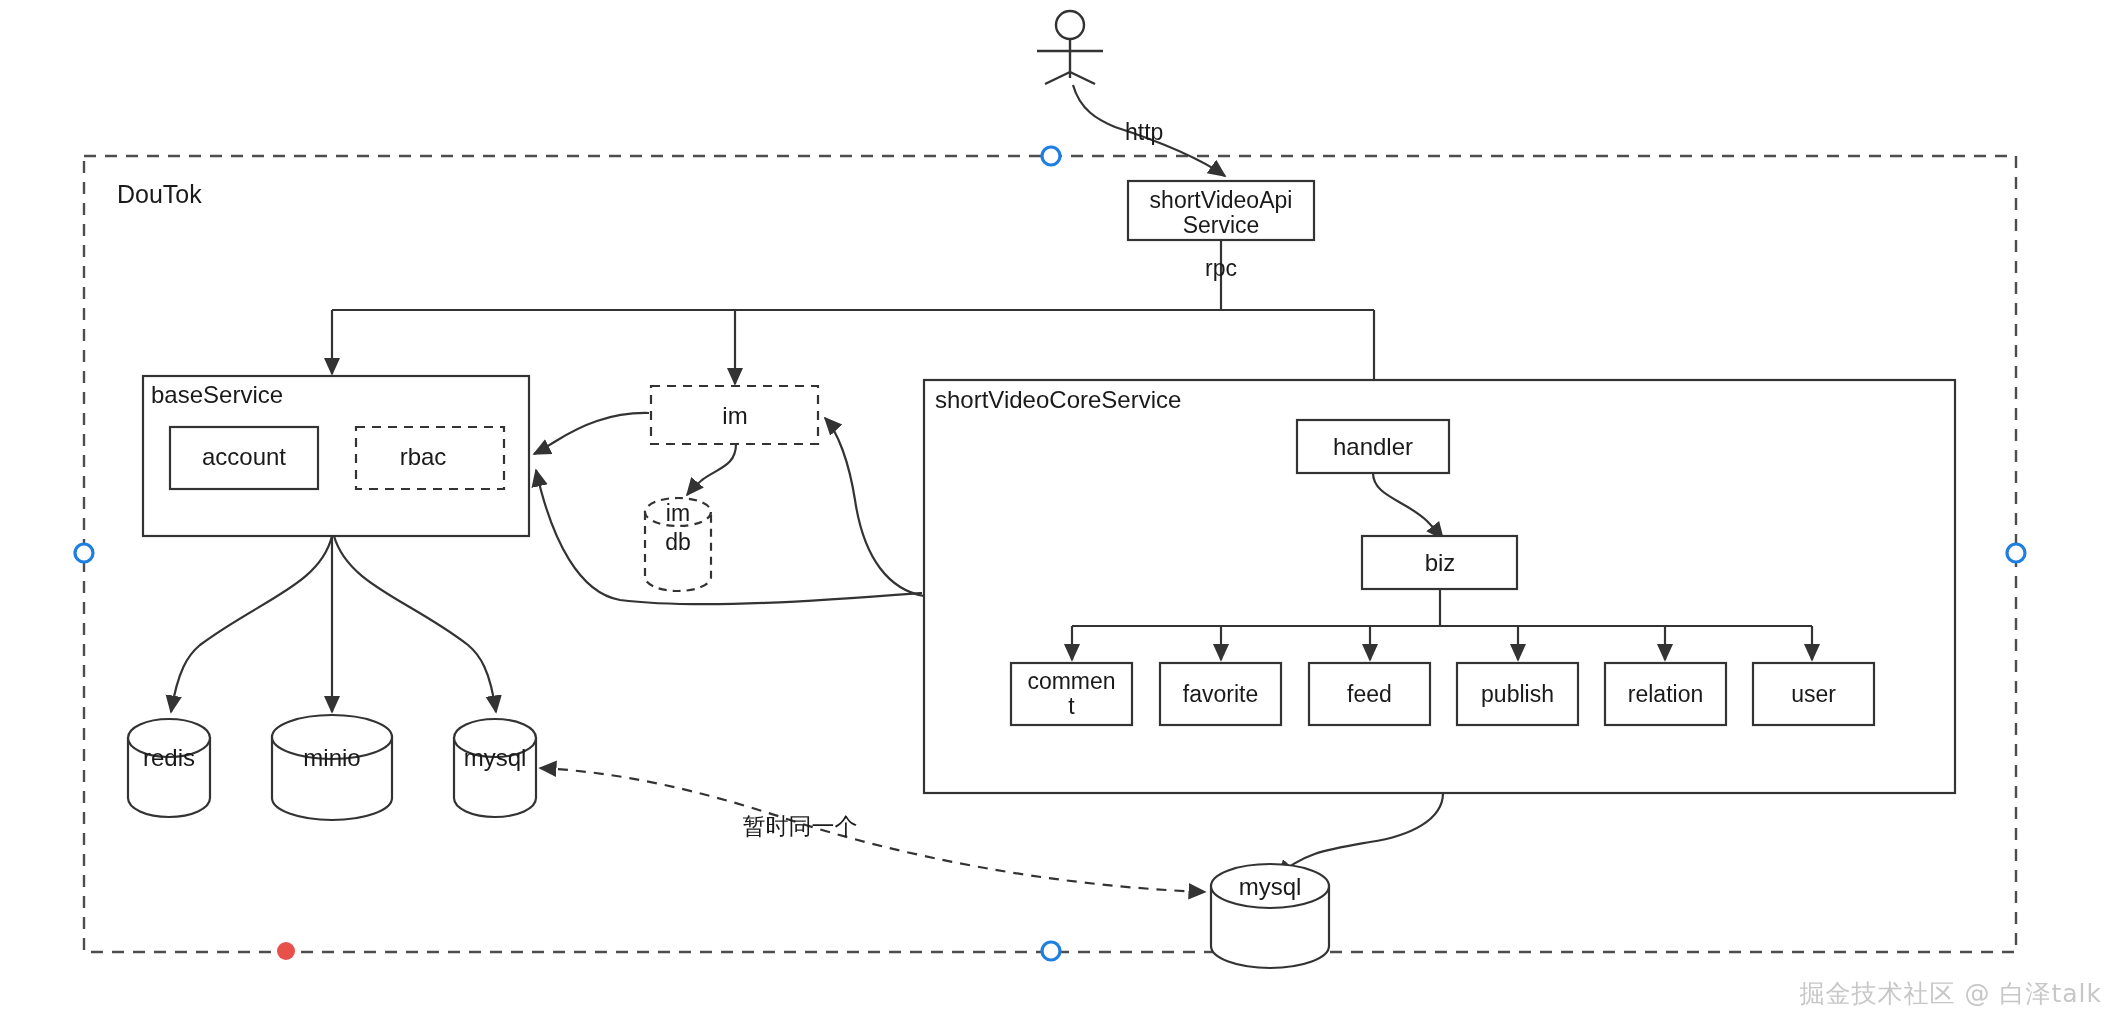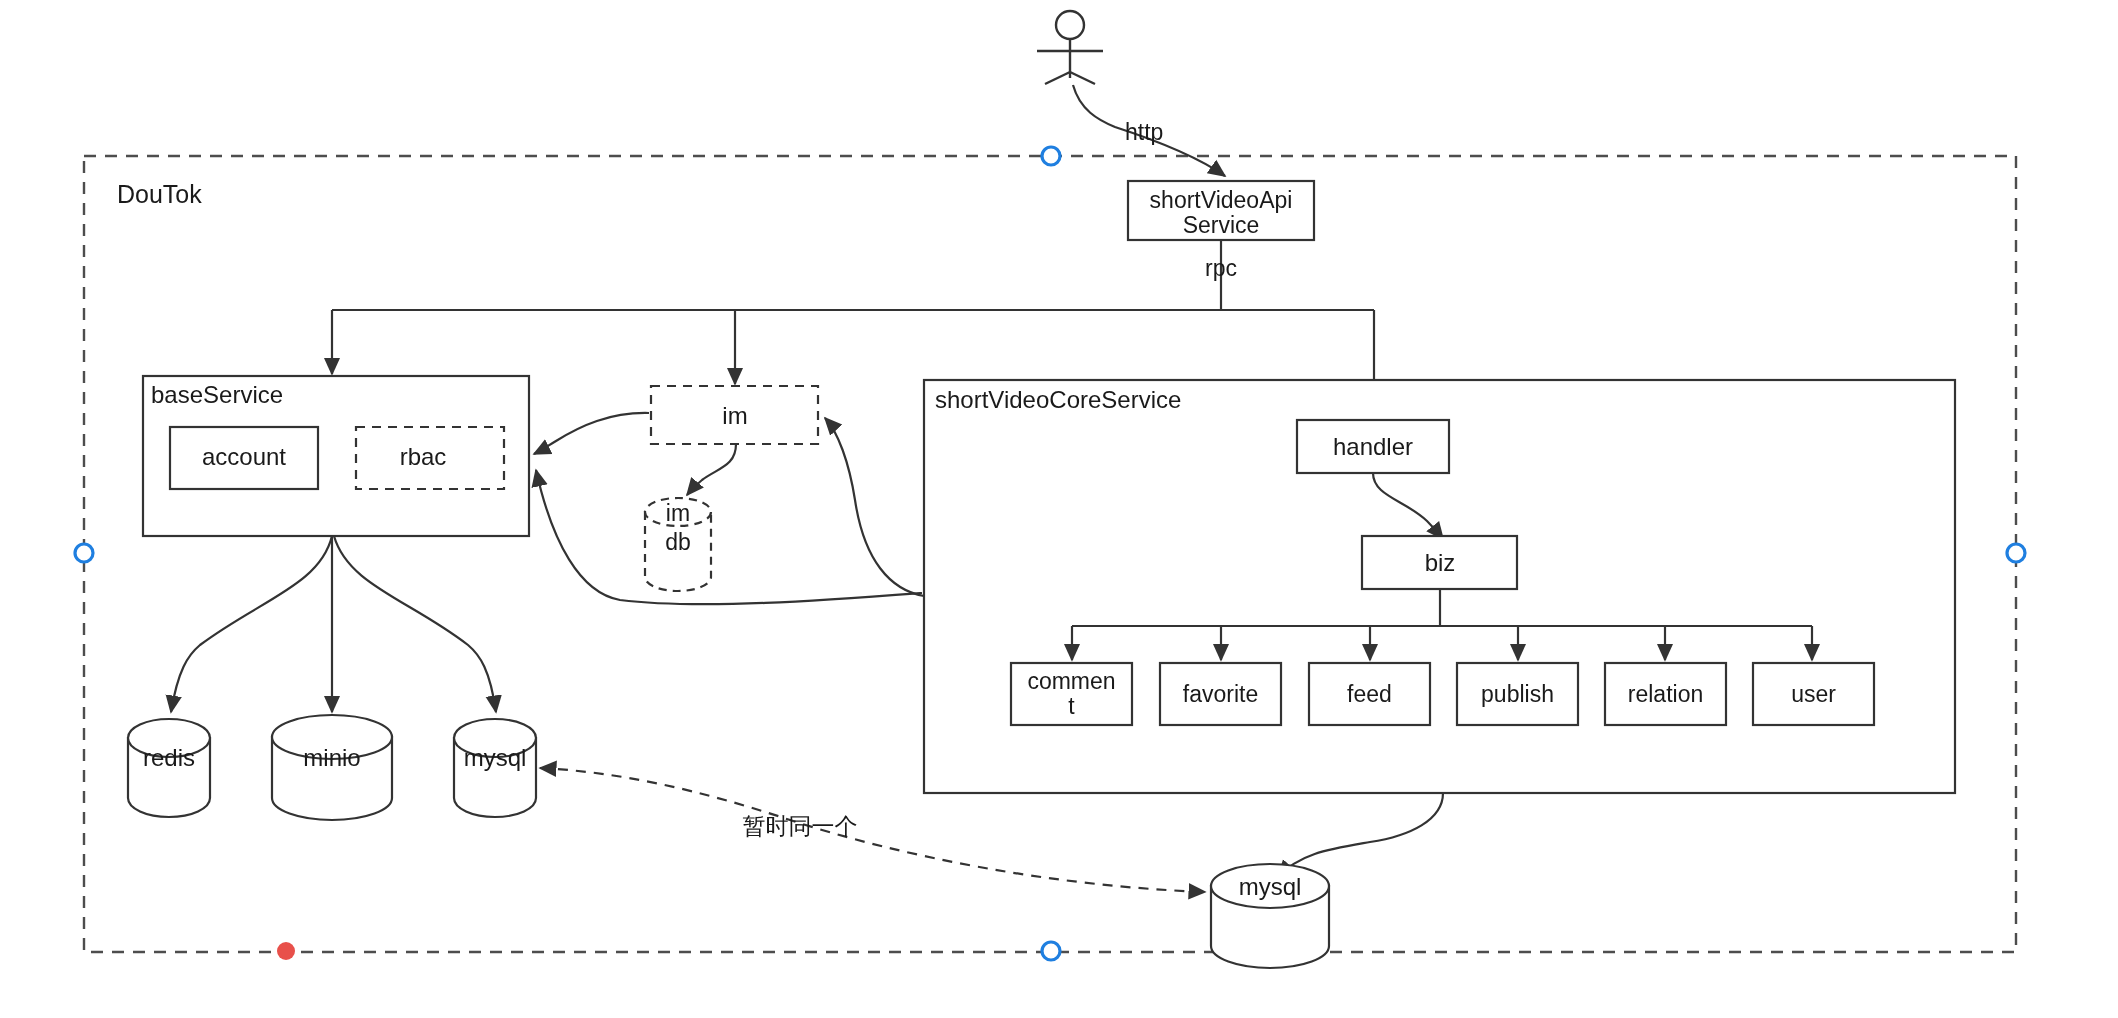--- a/index.html
+++ b/index.html
@@ -227,14 +227,15 @@
     </g>
     <text class="node-label" x="1270" y="895" font-size="24" text-anchor="middle">mysql</text>
 
     <circle class="handle-ring" cx="1051" cy="156" r="9"></circle>
     <circle class="handle-ring" cx="84" cy="553" r="9"></circle>
     <circle class="handle-ring" cx="2016" cy="553" r="9"></circle>
     <circle class="handle-ring" cx="1051" cy="951" r="9"></circle>
     <circle class="handle-dot" cx="286" cy="951" r="9"></circle>
   </svg>
 
+  <div class="watermark">掘金技术社区 @ 白泽talk</div>
 
 </div>
 
 </body></html>

